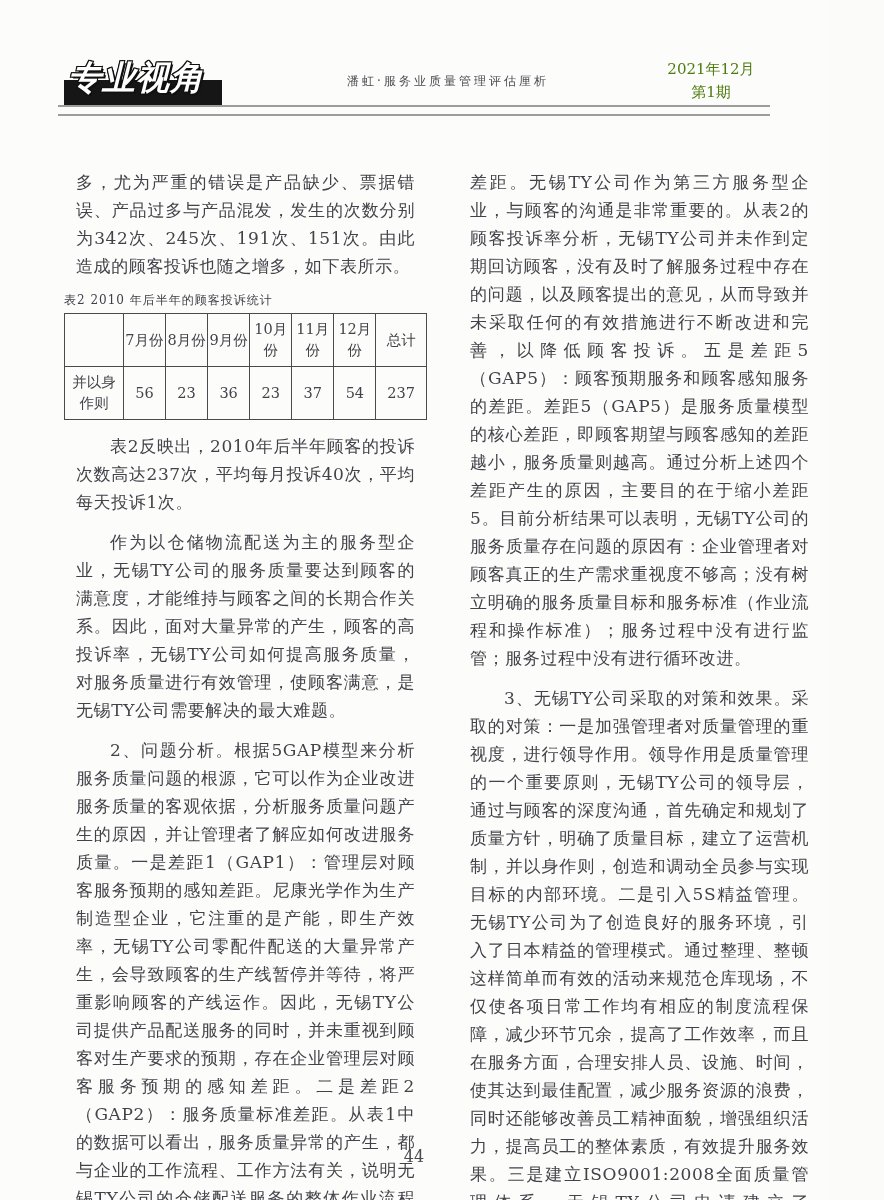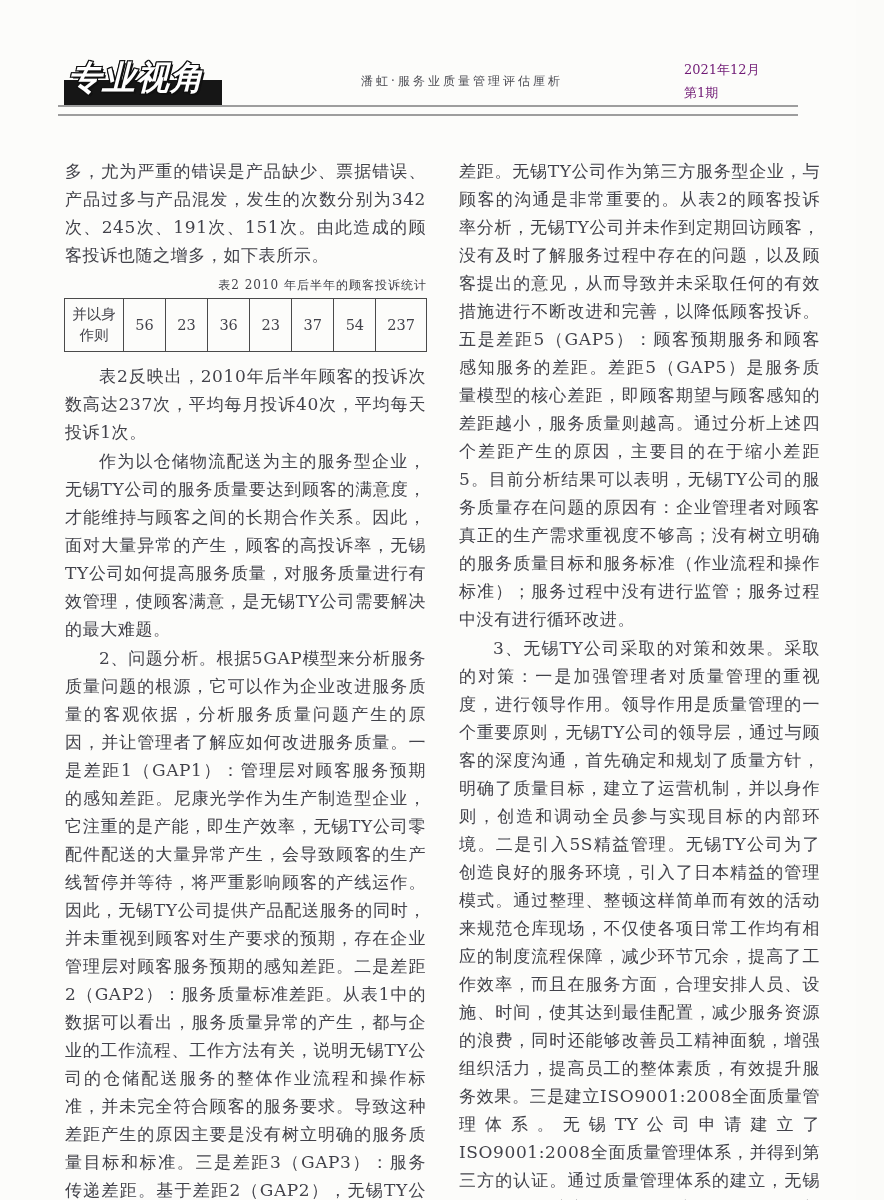--- a/index.html
+++ b/index.html
@@ -3,51 +3,51 @@
 <meta charset="utf-8">
 <style>
   html,body{margin:0;padding:0;}
   body{
     width:884px;height:1200px;
     background:#fbfbf9;
     font-family:"DejaVu Serif","Liberation Serif",serif;
     color:#42424a;
     -webkit-font-smoothing:antialiased;
   }
-  .page{position:relative;width:828px;height:1200px;overflow:hidden;background:#fcfcfa;padding-left:28px;}
+  .page{position:relative;width:828px;height:1200px;overflow:hidden;background:#fcfcfa;}
 
   
   .header{position:absolute;left:62px;right:62px;top:52px;height:58px;display:flex;align-items:center;}
   .logo{position:relative;width:178px;height:54px;flex:0 0 auto;}
   .logo-bar{position:absolute;left:2px;bottom:3px;width:158px;height:25px;background:#161616;}
   .logo-text{
     position:absolute;left:6px;top:2px;
     font-family:"DejaVu Sans","Liberation Sans",sans-serif;
     font-size:33px;font-weight:bold;font-style:italic;
     color:#ffffff;
     -webkit-text-stroke:2px #111;
     paint-order:stroke fill;
     text-shadow:-1px -1px 0 #111,1px -1px 0 #111,-1px 1px 0 #111,1px 1px 0 #111,2px 2px 0 #111;
     letter-spacing:1px;white-space:nowrap;
   }
   .head-title{flex:1;text-align:center;font-size:12px;letter-spacing:3px;color:#4b4b52;}
-  .head-issue{flex:0 0 auto;width:110px;text-align:left;font-size:13px;line-height:23px;color:#701a75;}
+  .head-issue{flex:0 0 auto;width:110px;text-align:center;font-size:15px;line-height:23px;color:#4d7c0f;}
 
   .double-rule{position:absolute;left:58px;right:58px;top:105px;height:7px;
     border-top:2px solid #9d9d9d;border-bottom:2px solid #9d9d9d;}
 
   
   .columns{position:absolute;left:64px;top:156px;width:757px;display:flex;gap:31px;}
   .col{width:363px;font-size:17px;line-height:28px;text-align:justify;text-justify:inter-character;letter-spacing:0.6px;}
-  .col p{margin:1px;}
+  .col p{margin:12px;}
   .col p.indent{text-indent:2em;}
 
   
   .tablewrap{margin:8px 0 10px 0;}
-  .tb-caption{text-align:right;font-size:12px;letter-spacing:1px;color:#3e3e46;margin:2px 0 5px 0;line-height:16px;}
+  .tb-caption{text-align:left;font-size:12px;letter-spacing:1px;color:#3e3e46;margin:2px 0 5px 0;line-height:16px;}
   table.data{width:100%;border-collapse:collapse;table-layout:fixed;}
   table.data th,table.data td{
     border:1.5px solid #4a4a4a;
     text-align:center;vertical-align:middle;
     font-weight:normal;
     font-size:14.5px;line-height:21px;
     padding:5px 1px;
     letter-spacing:0;
   }
   col.c-label{width:56px;}
@@ -89,20 +89,30 @@
               <col class="c-month">
               <col class="c-month">
               <col class="c-month">
             <col class="c-month">
               <col class="c-month">
               <col class="c-month">
               <col class="c-total">
           </colgroup>
           <tbody>
             <tr>
+              <th></th>
+              <th>7月份</th>
+              <th>8月份</th>
+              <th>9月份</th>
+              <th>10月份</th>
+              <th>11月份</th>
+              <th>12月份</th>
+              <th>总计</th>
+            </tr>
+            <tr>
               <td>并以身作则</td>
               <td>56</td>
               <td>23</td>
               <td>36</td>
               <td>23</td>
               <td>37</td>
               <td>54</td>
               <td>237</td>
             </tr>
           </tbody>
@@ -114,14 +124,15 @@
       <p class="indent">2、问题分析。根据5GAP模型来分析服务质量问题的根源，它可以作为企业改进服务质量的客观依据，分析服务质量问题产生的原因，并让管理者了解应如何改进服务质量。一是差距1（GAP1）：管理层对顾客服务预期的感知差距。尼康光学作为生产制造型企业，它注重的是产能，即生产效率，无锡TY公司零配件配送的大量异常产生，会导致顾客的生产线暂停并等待，将严重影响顾客的产线运作。因此，无锡TY公司提供产品配送服务的同时，并未重视到顾客对生产要求的预期，存在企业管理层对顾客服务预期的感知差距。二是差距2（GAP2）：服务质量标准差距。从表1中的数据可以看出，服务质量异常的产生，都与企业的工作流程、工作方法有关，说明无锡TY公司的仓储配送服务的整体作业流程和操作标准，并未完全符合顾客的服务要求。导致这种差距产生的原因主要是没有树立明确的服务质量目标和标准。三是差距3（GAP3）：服务传递差距。基于差距2（GAP2），无锡TY公司制定的作业流程和操作标准，即服务质量标准不适用，导致实施过程不充分，或者实施与管理不利，使之流于形式。四是差距4（GAP4）：服务传递与对外沟通之间的</p>
     </div>
 
     <div class="col">
       <p>差距。无锡TY公司作为第三方服务型企业，与顾客的沟通是非常重要的。从表2的顾客投诉率分析，无锡TY公司并未作到定期回访顾客，没有及时了解服务过程中存在的问题，以及顾客提出的意见，从而导致并未采取任何的有效措施进行不断改进和完善，以降低顾客投诉。五是差距5（GAP5）：顾客预期服务和顾客感知服务的差距。差距5（GAP5）是服务质量模型的核心差距，即顾客期望与顾客感知的差距越小，服务质量则越高。通过分析上述四个差距产生的原因，主要目的在于缩小差距5。目前分析结果可以表明，无锡TY公司的服务质量存在问题的原因有：企业管理者对顾客真正的生产需求重视度不够高；没有树立明确的服务质量目标和服务标准（作业流程和操作标准）；服务过程中没有进行监管；服务过程中没有进行循环改进。</p>
       <p class="indent">3、无锡TY公司采取的对策和效果。采取的对策：一是加强管理者对质量管理的重视度，进行领导作用。领导作用是质量管理的一个重要原则，无锡TY公司的领导层，通过与顾客的深度沟通，首先确定和规划了质量方针，明确了质量目标，建立了运营机制，并以身作则，创造和调动全员参与实现目标的内部环境。二是引入5S精益管理。无锡TY公司为了创造良好的服务环境，引入了日本精益的管理模式。通过整理、整顿这样简单而有效的活动来规范仓库现场，不仅使各项日常工作均有相应的制度流程保障，减少环节冗余，提高了工作效率，而且在服务方面，合理安排人员、设施、时间，使其达到最佳配置，减少服务资源的浪费，同时还能够改善员工精神面貌，增强组织活力，提高员工的整体素质，有效提升服务效果。三是建立ISO9001:2008全面质量管理体系。无锡TY公司申请建立了ISO9001:2008全面质量管理体系，并得到第三方的认证。通过质量管理体系的建立，无锡TY公司极大完善了质量管理方面的缺陷。改善了效果：通过对2011年第2、3季度发生服务异常的数据进行统计，得出以下数据：</p>
     </div>
 
   </div>
 
+  <div class="footer">44</div>
 
 </div>
 
 </body></html>

